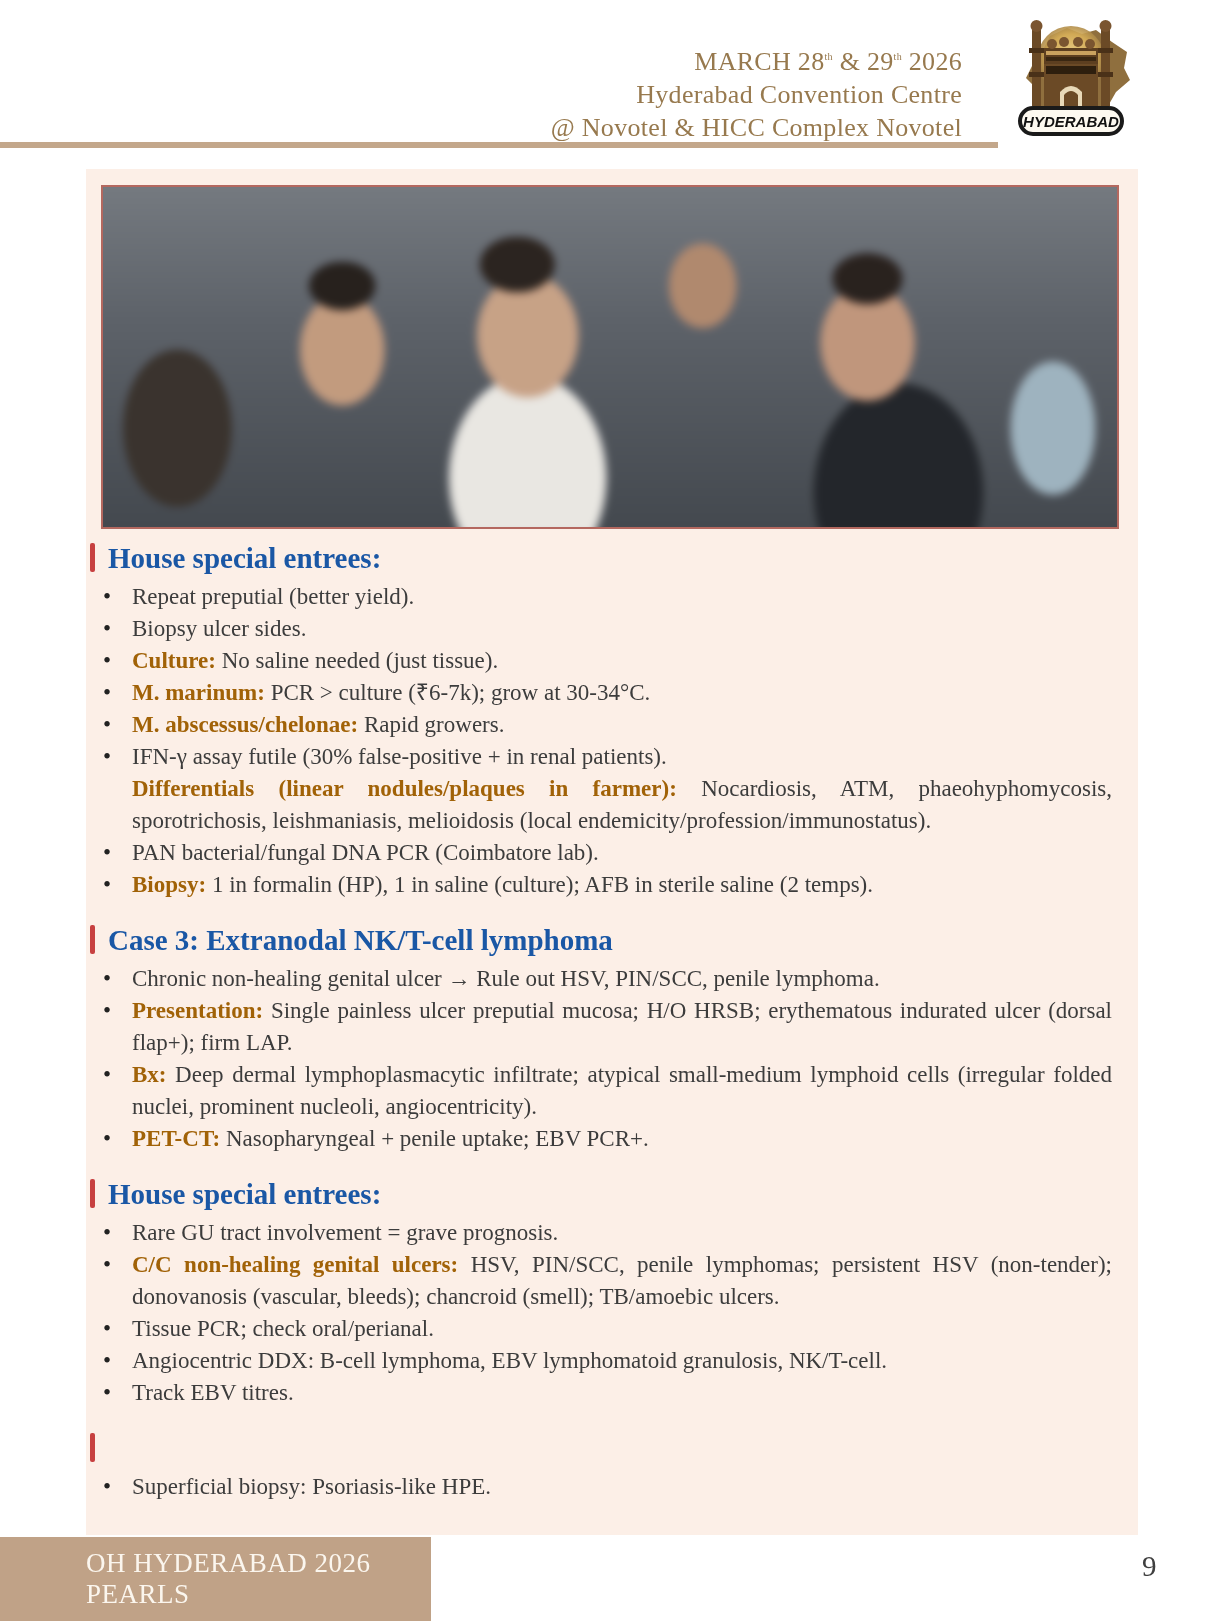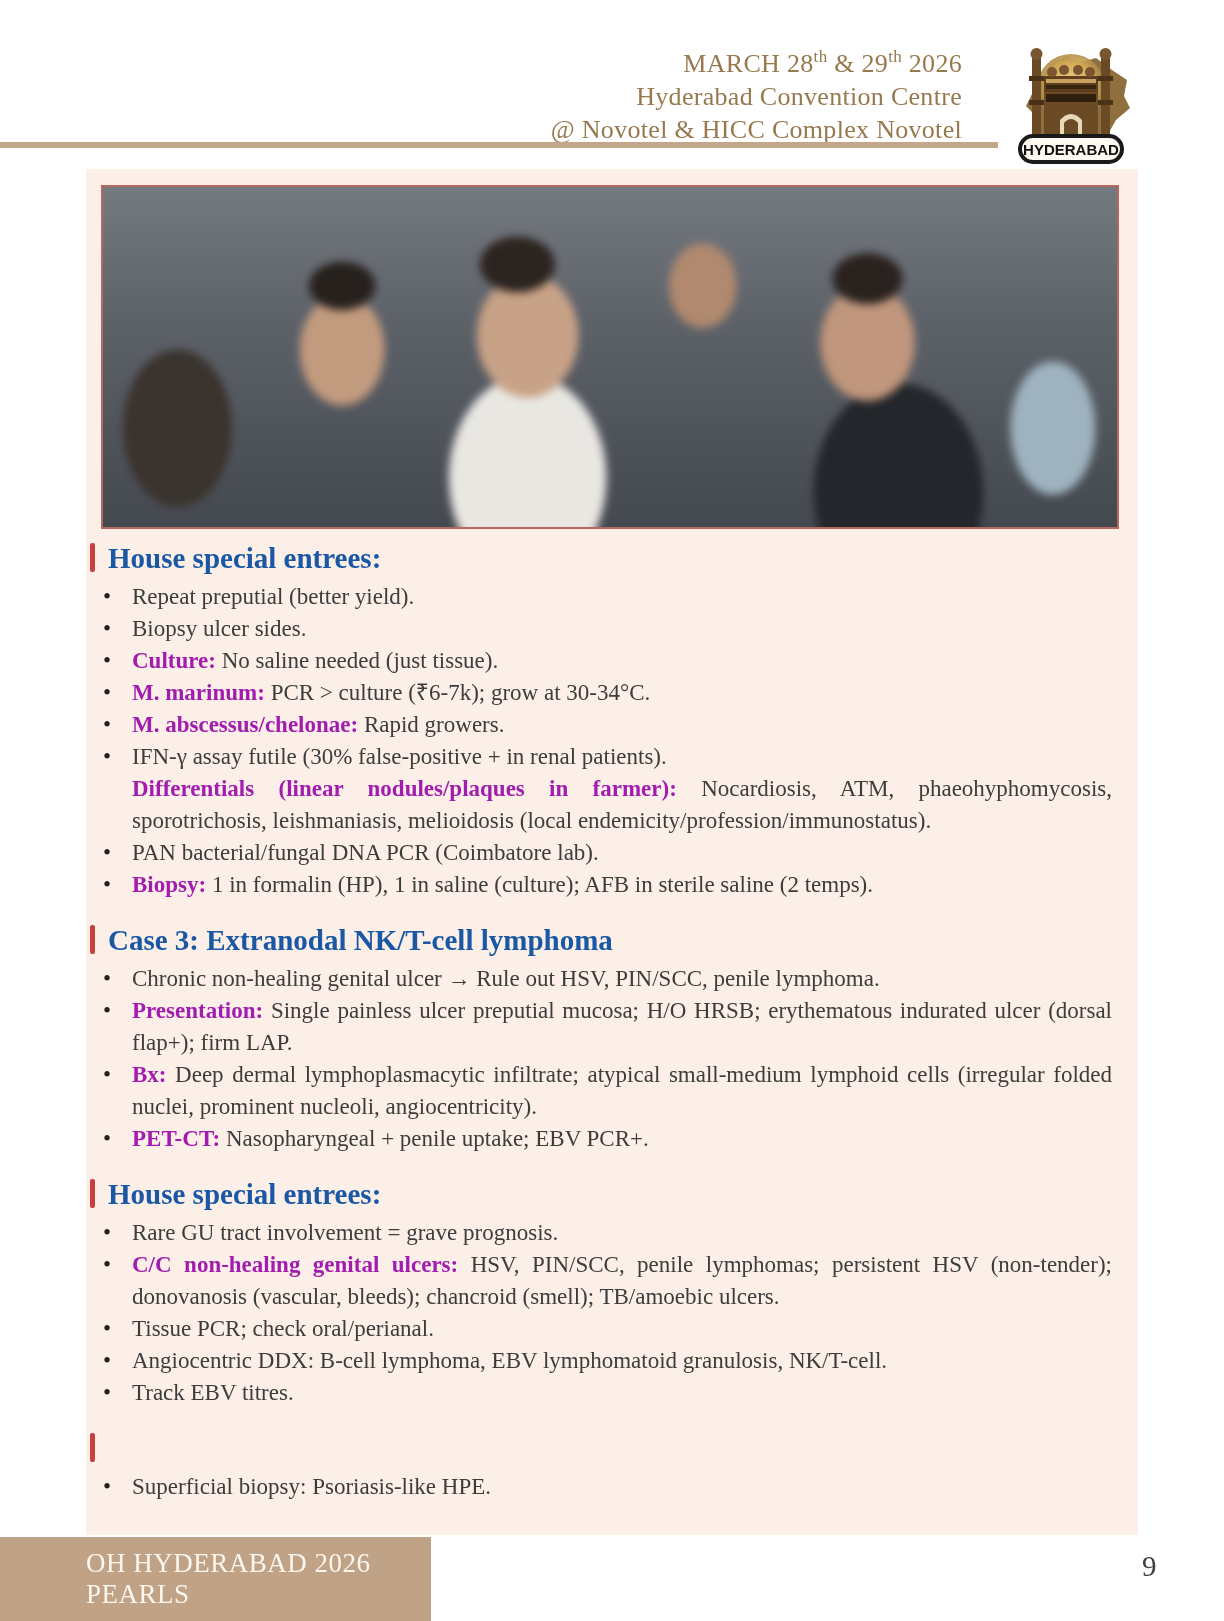--- a/index.html
+++ b/index.html
@@ -5,25 +5,25 @@
   html,body{margin:0;padding:0;}
   body{
     width:1224px;height:1621px;position:relative;background:#ffffff;
     font-family:"Liberation Serif", serif;overflow:hidden;
   }
   
   .header-text{
     position:absolute;top:40px;right:262px;text-align:right;
     color:#97794e;font-size:26px;line-height:33px;letter-spacing:.3px;
   }
-  .header-text sup{font-size:17px;}
+  .header-text sup{font-size:10px;}
   .header-rule{
     position:absolute;left:0;top:142px;width:998px;height:6px;background:#c3a78b;
   }
-  .logo{position:absolute;left:1012px;top:36px;width:120px;height:132px;}
+  .logo{position:absolute;left:1012px;top:8px;width:120px;height:132px;font-style:italic;}
   
   .panel{
     position:absolute;left:86px;top:169px;width:1052px;height:1366px;
     background:#fcefe7;box-sizing:border-box;padding:16px 26px 4px 4px;
   }
   .photo{
     margin-left:11px;width:1018px;height:344px;box-sizing:border-box;
     border:2px solid #b4685f;overflow:hidden;position:relative;background:#4a4f56;
   }
   .photo-art{
@@ -50,21 +50,21 @@
   .pipe{
     display:inline-block;width:5px;height:29px;background:#c74040;border-radius:2px;
     margin-right:13px;vertical-align:-4px;
   }
   .item{
     position:relative;padding-left:42px;font-size:23px;line-height:32px;
     color:#3c3c3c;text-align:justify;
   }
   .item .bullet{position:absolute;left:13px;top:0;color:#222;}
   .item p{margin:0;}
-  .item b{color:#a21caf;}
+  .item b{color:#a16207;}
   
   .footer-band{
     position:absolute;left:0;top:1537px;width:431px;height:84px;background:#c0a287;
     display:flex;align-items:center;
   }
   .footer-band span{
     padding-left:86px;color:#fbf6ee;font-size:27px;letter-spacing:.5px;
   }
   .page-number{
     position:absolute;left:1142px;top:1550px;font-size:29px;color:#3f3f3f;

